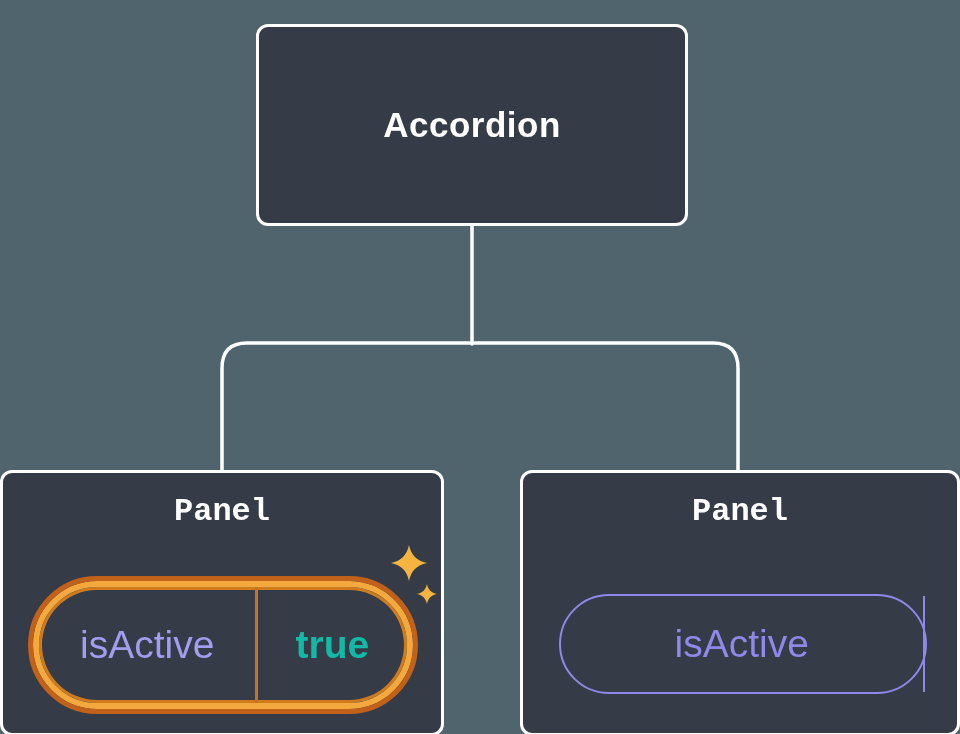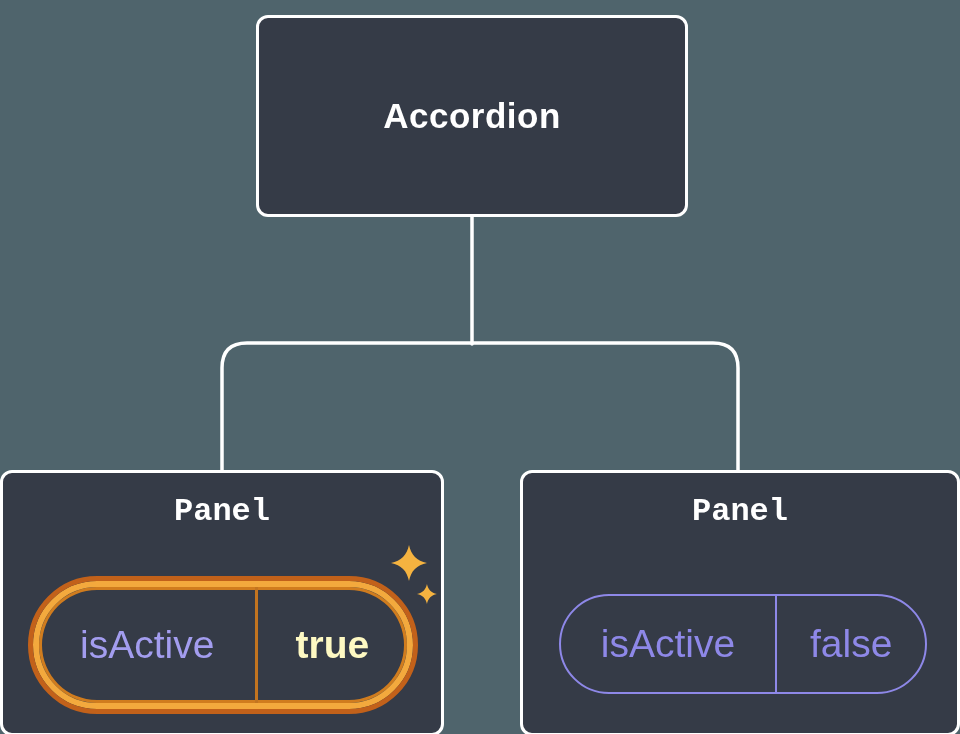--- a/index.html
+++ b/index.html
@@ -19,21 +19,21 @@
     pointer-events: none;
   }
   .node {
     position: absolute;
     background: #353B47;
     border: 3px solid #FFFFFF;
     border-radius: 12px;
     color: #FFFFFF;
   }
   .node-root {
-    left: 256px; top: 15px;
+    left: 256px; top: 24px;
     width: 432px; height: 202px;
     display: flex; align-items: center; justify-content: center;
     font-size: 35px; font-weight: 700;
     letter-spacing: 0.5px;
   }
   .node-panel {
     top: 470px;
     width: 444px; height: 266px;
     text-align: center;
   }
@@ -68,21 +68,21 @@
   }
   
   .pill-active {
     left: 30px; top: 108px;
     width: 380px; height: 128px;
     border: 6px solid #F3A93D;
     outline: 5px solid #C2611A;
     box-shadow: inset 0 0 0 3px #D07C1E;
   }
   .pill-active .pill-cell-key   { color: #A39DEF; }
-  .pill-active .pill-cell-value { color: #fef9c3; font-weight: 700; }
+  .pill-active .pill-cell-value { color: #14b8a6; font-weight: 700; }
   .pill-active .pill-divider    { background: #C27420; }
   
   .pill-inactive {
     left: 36px; top: 121px;
     width: 368px; height: 100px;
     border: 2.5px solid #8E88E8;
     color: #8E88E8;
   }
   .pill-inactive .pill-divider { background: #8E88E8; }
   .sparkles {
@@ -116,17 +116,16 @@
       <path d="M12 0C13.4 6.8 17.2 10.6 24 12C17.2 13.4 13.4 17.2 12 24C10.6 17.2 6.8 13.4 0 12C6.8 10.6 10.6 6.8 12 0Z" transform="translate(8,2) scale(1.5)" fill="#F5B340"></path>
       <path d="M12 0C13.4 6.8 17.2 10.6 24 12C17.2 13.4 13.4 17.2 12 24C10.6 17.2 6.8 13.4 0 12C6.8 10.6 10.6 6.8 12 0Z" transform="translate(34,41) scale(0.83)" fill="#F5B340"></path>
     </svg>
   </div>
 
   <div class="node node-panel node-panel-right">
     <span class="panel-label">Panel</span>
     <div class="pill pill-inactive">
       <div class="pill-cell pill-cell-key">isActive</div>
       <div class="pill-divider"></div>
-      <div class="pill-cell pill-cell-value">false</div>
     </div>
   </div>
 
 </div>
 
 </body></html>

